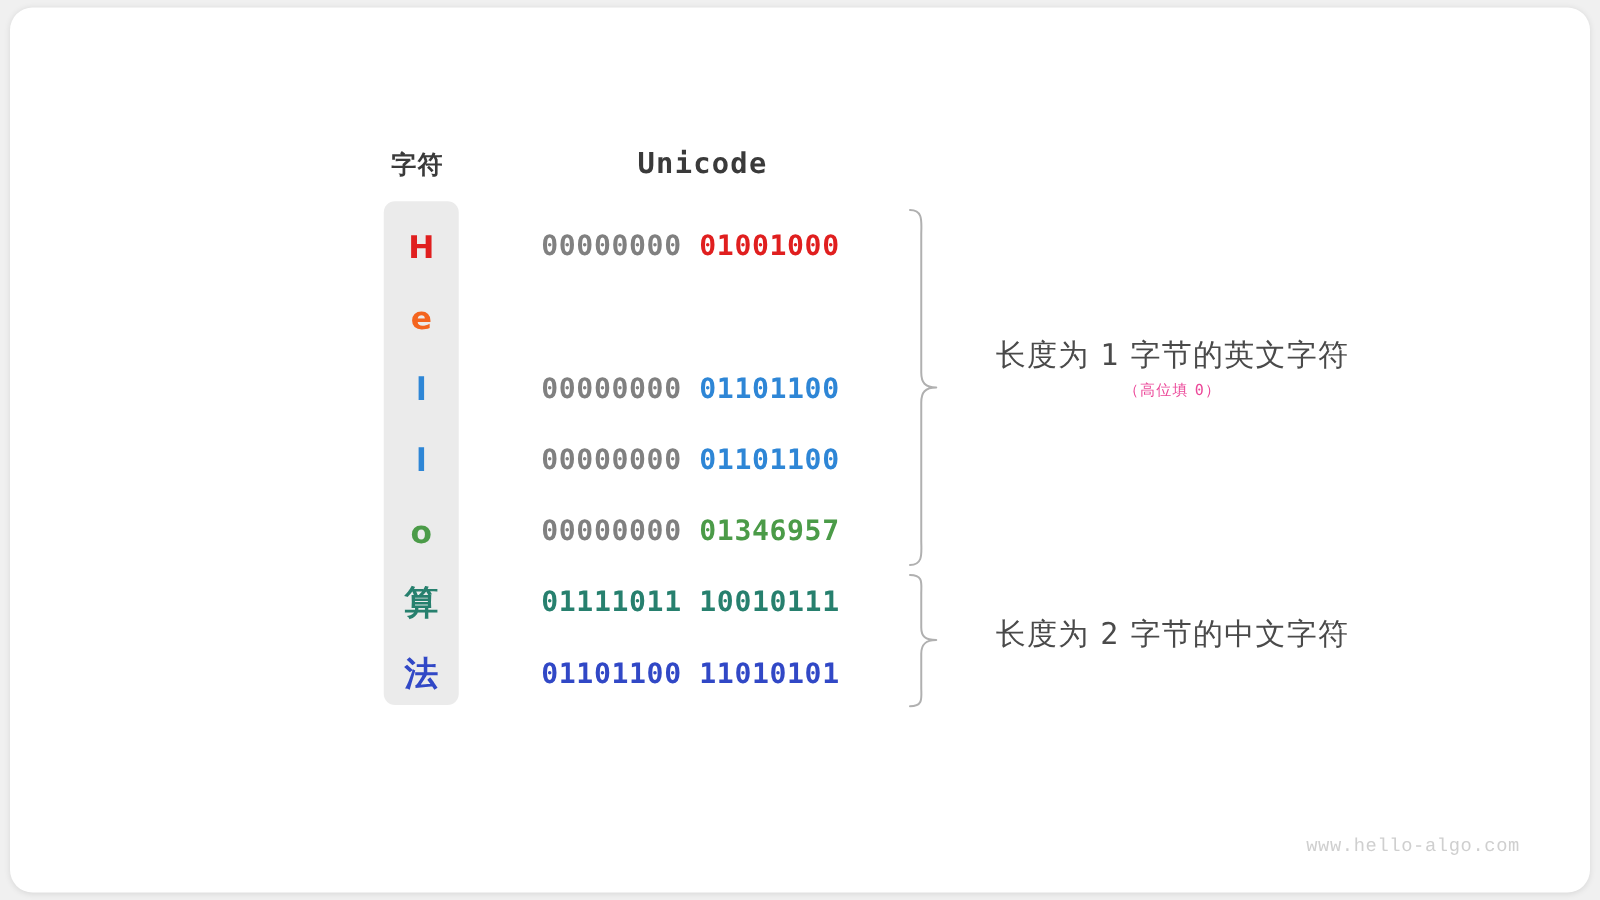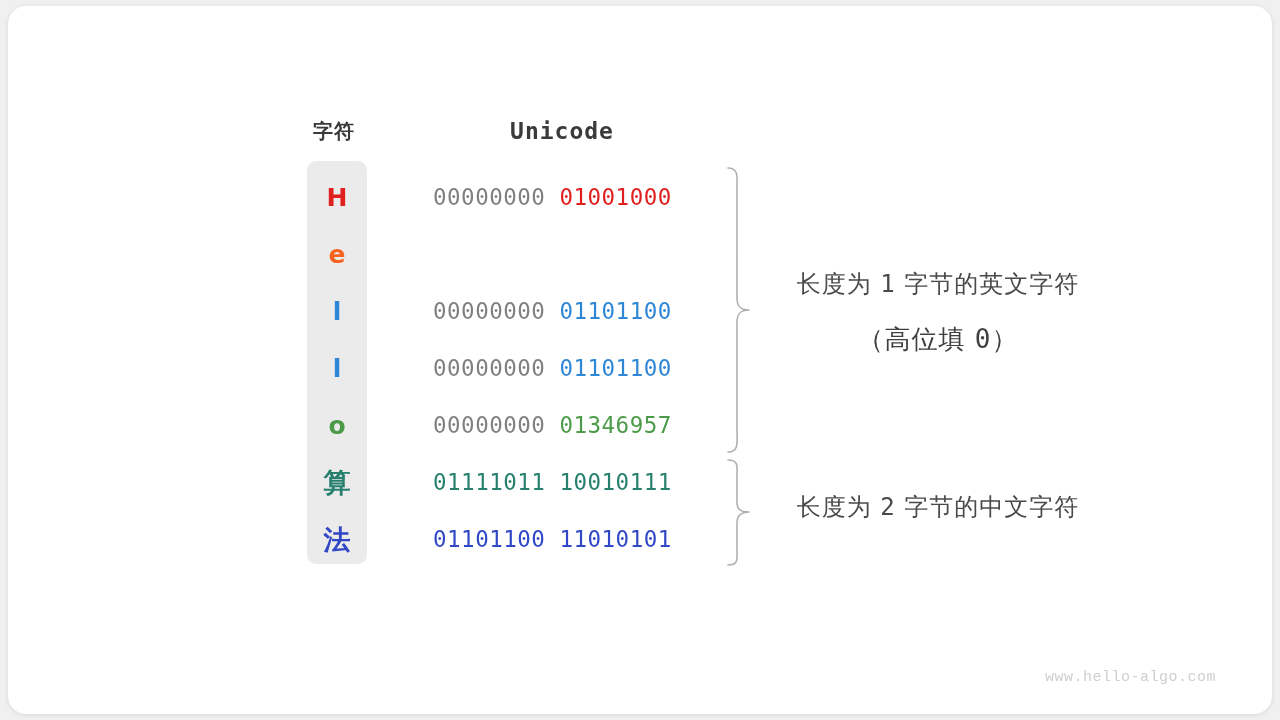--- a/index.html
+++ b/index.html
@@ -94,21 +94,21 @@
   .row .char.cjk {
     font-size: 27px;
   }
   .row .bits {
     position: absolute;
     left: 425px;
     top: 0;
     height: 57px;
     line-height: 57px;
     font-size: 22.5px;
-    font-weight: normal;
+    font-weight: bold;
     font-family: "DejaVu Sans Mono", "Liberation Mono", monospace;
     letter-spacing: 0.5px;
     white-space: pre;
   }
   .bits .hi { color: #808080; }
   .bits .gap { color: transparent; }
 
   
   .brace-wrap { position: absolute; }
 
@@ -118,24 +118,24 @@
     text-align: center;
     white-space: nowrap;
     font-family: "DejaVu Sans", "Liberation Sans", sans-serif;
   }
   .note-main {
     font-size: 24px;
     color: #4a4a4a;
     letter-spacing: 1px;
   }
   .note-sub {
-    font-size: 26px;
-    color: #404040;
-    letter-spacing: 1px;
-    margin-top: 22px;
+    font-size: 12px;
+    color: #ec4899;
+    letter-spacing: 1px;
+    margin-top: 4px;
   }
   .mono-inline {
     font-family: "DejaVu Sans Mono", "Liberation Mono", monospace;
   }
 
   #note-1 { left: 740px; top: 262px; width: 380px; }
   #note-2 { left: 740px; top: 485px; width: 380px; }
 
   
   #watermark {

